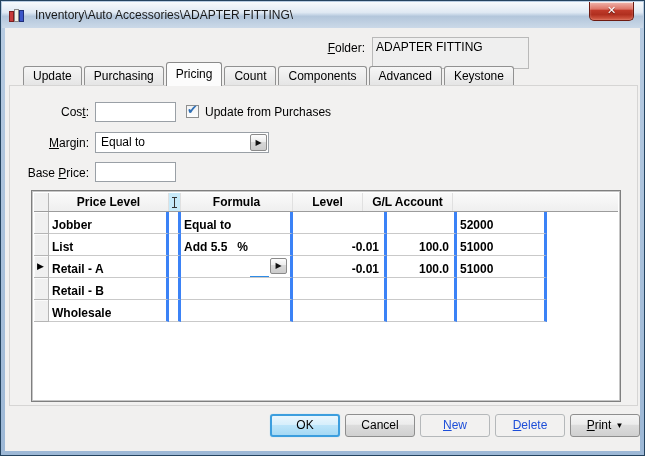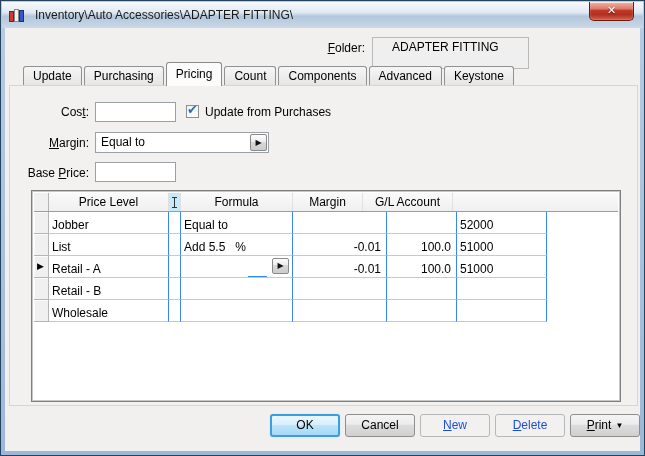--- a/index.html
+++ b/index.html
@@ -23,21 +23,21 @@
     background:linear-gradient(#f0b6ad,#dd7366 40%,#c03a2a 45%,#b02f1f 70%,#d8604a);
     box-shadow:inset 0 1px 0 rgba(255,255,255,.65), inset 0 0 2px rgba(255,255,255,.4);
     color:#fff; font-size:11px; font-weight:bold; text-align:center; line-height:17px;
     text-shadow:0 1px 1px rgba(0,0,0,.5); cursor:default; }
 
   .dialog-body { position:absolute; left:4px; right:4px; top:27px; bottom:4px; background:#f1f0ef; }
 
   
   .folder-label { position:absolute; left:296px; top:13px; width:64px; text-align:right; }
   .folder-field { position:absolute; left:367px; top:9px; width:157px; height:32px;
-    background:#efefef; border:1px solid #b9b9b9; line-height:18px; padding-left:19px; }
+    background:#efefef; border:1px solid #b9b9b9; line-height:18px; padding-left:3px; }
 
   
   .tabstrip { position:absolute; left:18px; top:34px; height:24px; display:flex; align-items:flex-end; }
   .tab { height:20px; line-height:19px; padding:0 9px; margin-right:2px;
     background:linear-gradient(#f6f6f6,#e4e4e4); border:1px solid #919191; border-bottom:none;
     border-radius:3px 3px 0 0; cursor:default; }
   .tab.active { height:24px; line-height:22px; background:#fcfcfc; position:relative; z-index:3;
     border-color:#8a8a8a; }
   .tabpanel { position:absolute; left:4px; top:57px; width:629px; height:321px;
     border:1px solid #d6d5d4; background:#f2f1f0; }
@@ -58,38 +58,38 @@
   .mini-btn { position:absolute; width:17px; height:17px; border:1px solid #8a8a8a; border-radius:2px;
     background:linear-gradient(#fdfdfd,#ececec 45%,#d8d8d8 46%,#cccccc);
     font-size:8px; text-align:center; line-height:15px; color:#111; cursor:default; }
   .combo .mini-btn { right:1px; top:1px; }
   .base-label { left:10px; top:138px; width:74px; }
   .base-field { left:90px; top:134px; width:81px; }
 
   
   .grid { position:absolute; left:26px; top:162px; width:590px; height:212px;
     background:#fff; border:1px solid #7f7f7f; box-shadow:inset 0 0 0 1px #c6c6c6; overflow:hidden; }
-  .grid-inner { position:absolute; left:2px; top:2px; right:2px; bottom:2px; background:#fff; }
+  .grid-inner { position:absolute; left:2px; top:2px; right:2px; bottom:2px; background:#fff;font-weight:bold; }
   .ghead { display:flex; height:19px; background:linear-gradient(#fafafa,#efefef);
     border-bottom:1px solid #9c9c9c; }
   .ghead .hc { border-right:1px solid #e0e0e0; text-align:center; line-height:18px;
     font-size:12px; overflow:hidden; white-space:nowrap; }
   .hc-sel { width:15px; background:#f0f0f0; border-right:1px solid #b5b5b5 !important; }
   .c-level { width:120px; } .c-cur { width:12px; } .c-formula { width:112px; }
   .c-price { width:94px; } .c-margin { width:70px; } .c-gl { width:90px; }
   .hc-cur { background:#c7eafa !important; position:relative; }
   .ibeam { position:absolute; left:3px; top:4px; width:5px; height:11px; }
   .ibeam:before { content:""; position:absolute; left:2px; top:0; width:1px; height:11px; background:#333; }
   .ibeam:after { content:""; position:absolute; left:0; top:0; width:5px; height:1px; background:#333;
     box-shadow:0 10px 0 #333; }
   .grow { display:flex; height:22px; }
   .rsel { width:15px; background:#f0f0f0; border-right:1px solid #b5b5b5; border-bottom:1px solid #b5b5b5;
     box-shadow:inset 1px 1px 0 #fbfbfb; position:relative; }
   .rsel .ptr { position:absolute; left:3px; top:4px; font-size:9px; color:#000; line-height:13px; }
-  .gc { border-right:1px solid #3b82f6; border-bottom:1px solid #c9c9c9; padding:6px 3px 0 3px;
+  .gc { border-right:3px solid #3b82f6; border-bottom:1px solid #c9c9c9; padding:6px 3px 0 3px;
     font-size:12px; white-space:pre; overflow:hidden; }
   .gc.num { text-align:right; padding-right:5px; }
   .gc.formula-edit { position:relative; }
   .sel-text { background:#2e8be6; color:#fff; padding-right:2px; }
   .formula-edit .mini-btn { right:3px; top:2px; width:17px; height:16px; line-height:14px; }
 
   
   .btn-row { position:absolute; left:265px; top:386px; display:flex; gap:5px; }
   .btn { width:70px; height:23px; border:1px solid #8e8e8e; border-radius:3px;
     background:linear-gradient(#f4f4f4,#ececec 45%,#dddddd 46%,#d0d0d0);
@@ -149,21 +149,21 @@
 
     <div class="grid">
       <div class="grid-inner">
         <div class="ghead">
           <div class="hc hc-sel"></div>
           <div class="hc c-level">Price Level</div>
           <div class="hc c-cur hc-cur">
               <span class="ibeam"></span>
             </div>
           <div class="hc c-formula">Formula</div>
-          <div class="hc c-margin">Margin</div>
+          <div class="hc c-margin">Level</div>
           <div class="hc c-gl">G/L Account</div>
         </div>
 
         <div class="grow">
           <div class="rsel"></div>
           <div class="gc c-level">Jobber</div>
           <div class="gc c-cur"></div>
           <div class="gc c-formula">Equal to</div>
           <div class="gc c-price num"></div>
           <div class="gc c-margin num"></div>

